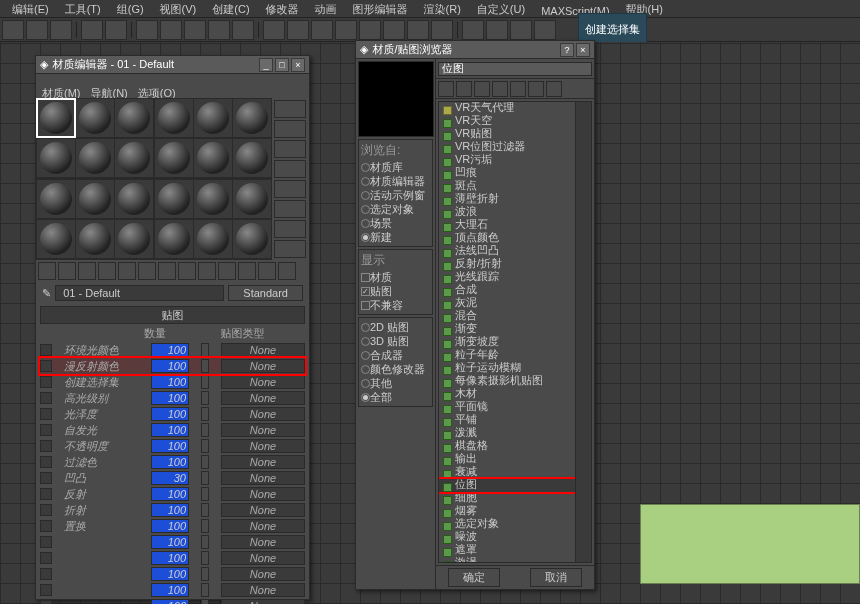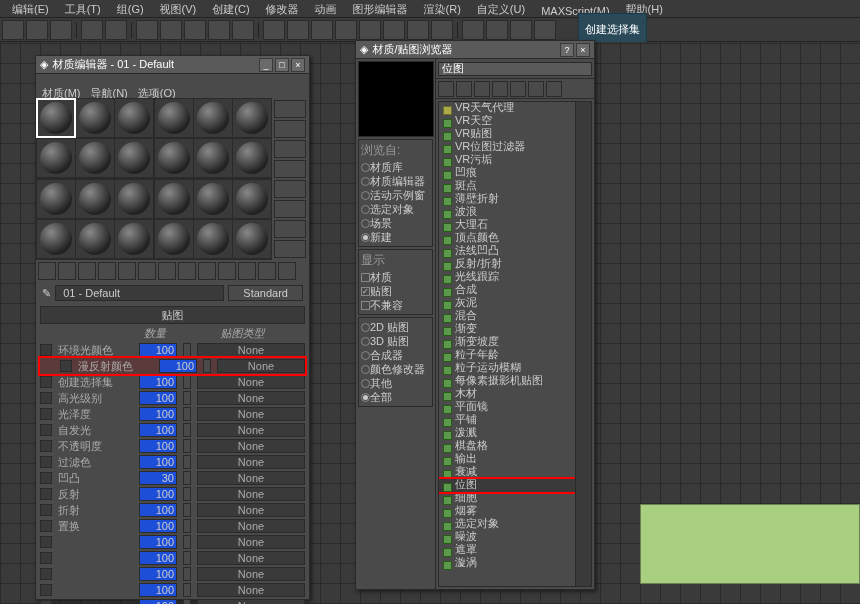--- a/index.html
+++ b/index.html
@@ -36,31 +36,31 @@
 .sphere { width: 32px; height: 32px; border-radius: 50%; background: radial-gradient(circle at 35% 30%, #888, #222 70%); }
 .sample-side { width: 36px; display: flex; flex-direction: column; gap: 2px; padding: 2px; }
 .side-btn { height: 18px; background: #4a4a4a; border: 1px solid #2a2a2a; }
 .mat-tools { height: 22px; padding: 2px; display: flex; gap: 2px; align-items: center; }
 .mat-tools .tb { width: 18px; height: 18px; background: #4a4a4a; border: 1px solid #2a2a2a; }
 .mat-name-row { height: 22px; padding: 2px 6px; display: flex; gap: 4px; align-items: center; }
 .mat-name-row input { flex: 1; background: #3a3a3a; border: 1px solid #2a2a2a; color: #ccc; padding: 1px 7px; height: 16px; }
 .mat-name-row button { background: #4a4a4a; border: 1px solid #2a2a2a; color: #ccc; padding: 1px 14px; height: 16px; }
 .rollup-hdr { height: 18px; background: #3a3a3a; border: 1px solid #2a2a2a; text-align: center; line-height: 16px; margin: 2px 4px; }
 .map-table { padding: 0 4px; }
-.map-hdr { display: flex; height: 16px; color: #aaa; font-style: italic; }
+.map-hdr { display: flex; height: 16px; color: #aaa; }
 .map-hdr .c1 { width: 90px; }
 .map-hdr .c2 { width: 50px; text-align: center; }
 .map-hdr .c3 { flex: 1; text-align: center; }
-.map-row { display: flex; height: 16px; align-items: center; gap: 6px; }
+.map-row { display: flex; height: 16px; align-items: center; gap: 12px; font-style: italic; }
 .map-row .cb { width: 12px; height: 12px; background: #3a3a3a; border: 1px solid #2a2a2a; }
 .map-row .lbl { width: 75px; overflow: hidden; white-space: nowrap; color: #aaa; }
 .map-row .spin { width: 38px; height: 14px; background: #1d4ed8; border: 1px solid #2a2a2a; text-align: right; padding-right: 2px; color: #ccc; }
 .map-row .spbtn { width: 8px; height: 14px; background: #4a4a4a; border: 1px solid #2a2a2a; }
 .map-row .slot { flex: 1; height: 14px; background: #3a3a3a; border: 1px solid #2a2a2a; text-align: center; line-height: 12px; color: #aaa; }
-.map-row.highlight { outline: 2px solid #ff0000; background: #5a3a3a; padding-left: 20px; }
+.map-row.highlight { outline: 2px solid #ff0000; background: #5a3a3a; }
 
 
 .browser { left: 355px; top: 40px; width: 240px; height: 550px; }
 .browser-body { display: flex; height: calc(100% - 18px); }
 .br-left { width: 80px; background: #4a4a4a; border-right: 1px solid #2a2a2a; padding: 2px; display: flex; flex-direction: column; gap: 2px; }
 .br-preview { width: 76px; height: 76px; background: #000; border: 1px solid #2a2a2a; }
 .br-group { border: 1px solid #2a2a2a; padding: 2px 2px 2px 2px; }
 .br-grp-title { color: #999; font-size: 12px; margin-bottom: 1px; }
 .br-opt { display: flex; align-items: center; gap: 0; height: 14px; }
 .br-opt .rd { width: 9px; height: 9px; border-radius: 50%; border: 1px solid #888; }
@@ -620,15 +620,19 @@
               <div class="dot"></div>
               <span>遮罩</span>
             </div>
             <div class="li">
               <div class="dot"></div>
               <span>漩涡</span>
             </div>
           </div>
         <div class="br-scrollbar"></div>
       </div>
+      <div class="br-buttons">
+        <button>确定</button>
+        <button>取消</button>
+      </div>
     </div>
   </div>
 </div>
 
 </body></html>

